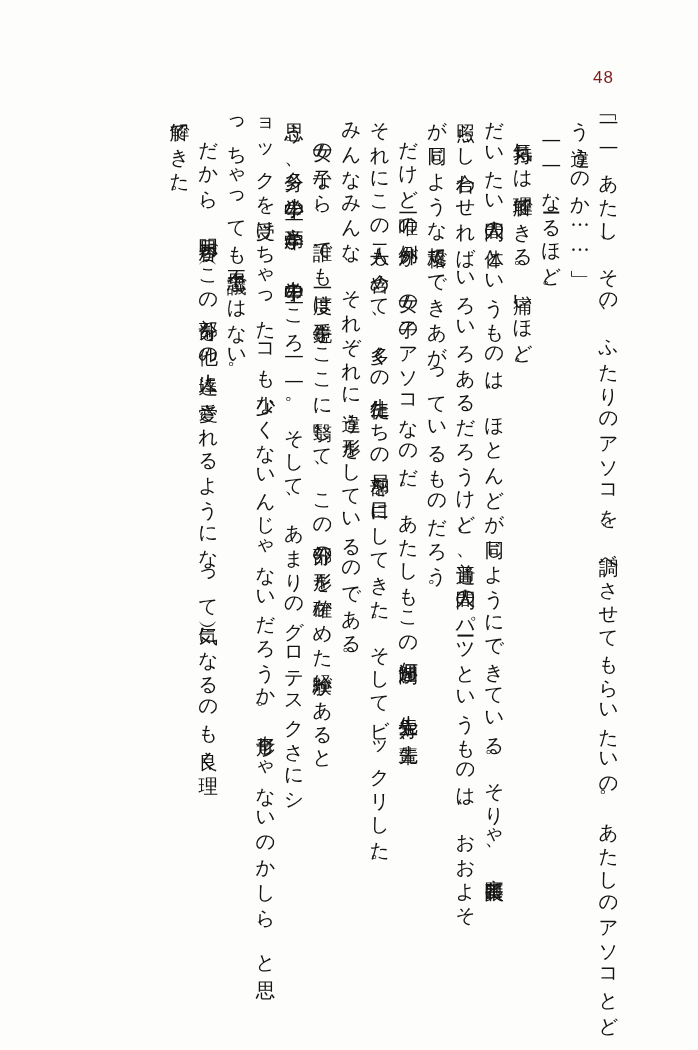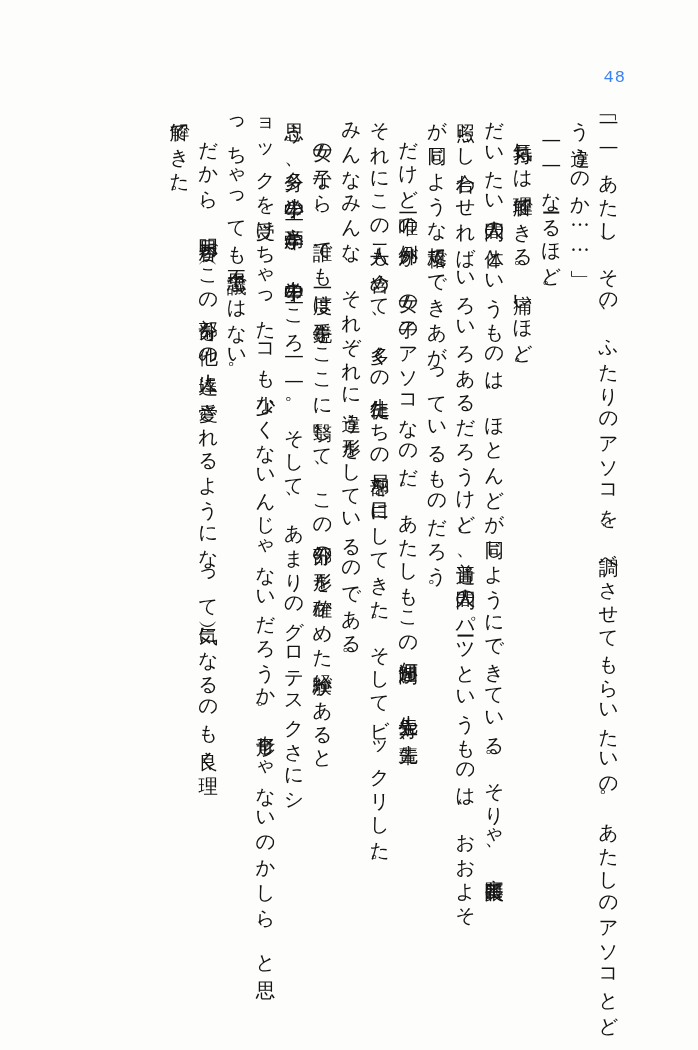--- a/index.html
+++ b/index.html
@@ -12,25 +12,25 @@
     width: 698px;
     height: 1050px;
     background: #fdfdfb;
     overflow: hidden;
     font-family: "DejaVu Serif", "Liberation Serif", serif;
     color: #1a1a1a;
   }
   #page-number {
     position: absolute;
     top: 68px;
-    right: 72px;
+    right: 84px;
     font-size: 17px;
     letter-spacing: 1px;
-    color: #3b82f6;
-    font-family: Liberation Mono, monospace;
+    color: #7f1d1d;
+    font-family: Liberation Sans, sans-serif;
   }
   #text-block {
     position: absolute;
     top: 108px;
     right: 80px;
     left: 60px;
     bottom: 40px;
     display: flex;
     flex-direction: row-reverse;
     justify-content: flex-start;

